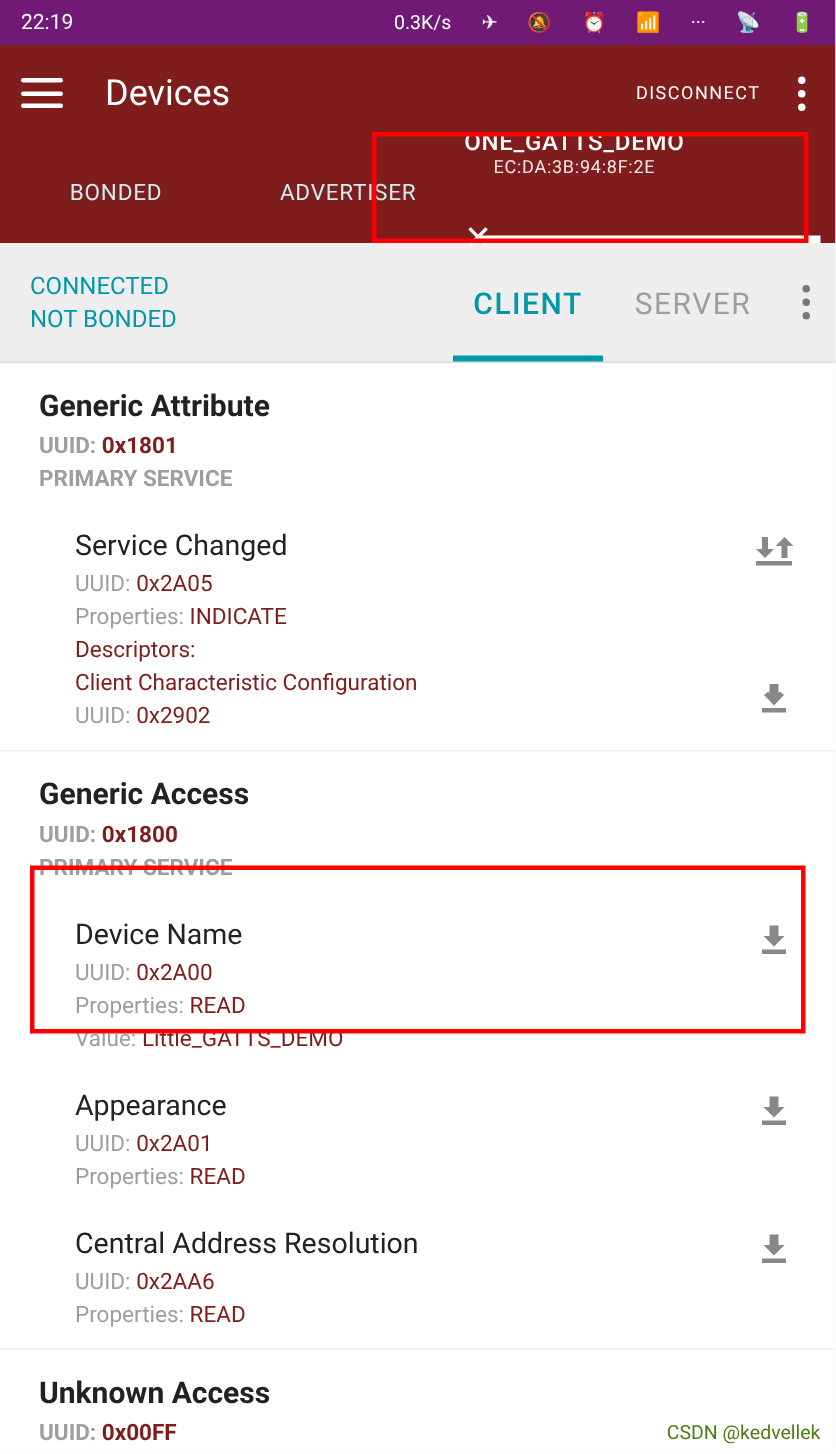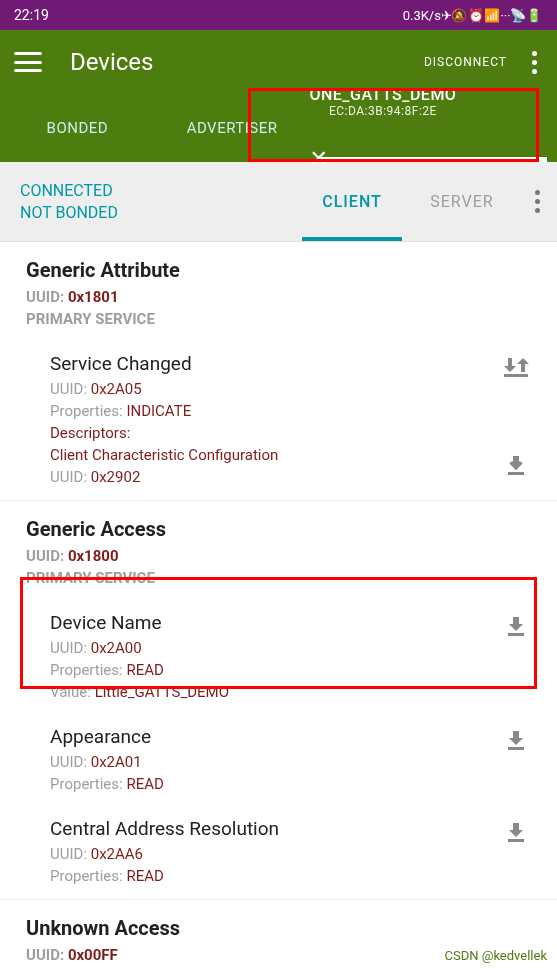--- a/index.html
+++ b/index.html
@@ -1,21 +1,21 @@
 <!DOCTYPE html>
 <html><head>
 <meta charset="utf-8">
 <style>
   * { box-sizing: border-box; margin: 0; padding: 0; font-family: -apple-system, "Segoe UI", Roboto, Arial, sans-serif; }
   body { width: 557px; height: 969px; background: #f5f5f5; overflow: hidden; position: relative; }
 
   .statusbar { height: 30px; background: #701a75; color: #fff; display: flex; align-items: center; justify-content: space-between; padding: 0 14px; font-size: 14px; }
-  .statusbar .right { display: flex; align-items: flex-end; gap: 0; font-size: 13px; }
-
-  .appbar { background: #4d7c0f; color: #fff; }
+  .statusbar .right { display: flex; align-items: flex-end; gap: 20px; font-size: 13px; }
+
+  .appbar { background: #7f1d1d; color: #fff; }
   .appbar-row1 { display: flex; align-items: center; height: 64px; padding: 0 14px; }
   .hamburger { width: 28px; height: 20px; display: flex; flex-direction: column; justify-content: space-between; margin-right: 28px; }
   .hamburger span { height: 3px; background: #fff; border-radius: 2px; }
   .title { font-size: 24px; font-weight: 400; flex: 1; }
   .disconnect { font-size: 12px; letter-spacing: 1px; margin-right: 18px; }
   .vdots { width: 18px; display:flex; flex-direction:column; align-items:center; gap:4px;}
   .vdots b{width:5px;height:5px;border-radius:50%;background:#fff;}
 
   .tabs { display: flex; height: 68px; align-items: stretch; }
   .tab { flex: 1; display: flex; flex-direction: column; justify-content: center; align-items: center; color: #cdeef0; font-size: 15px; letter-spacing: 0.5px; }
@@ -24,21 +24,21 @@
   .tab-dev .tcol{display:flex;flex-direction:column;align-items:center;}
   .tab-dev .tline1{font-size:16px; font-weight:500;}
   .tab-dev .tline2{font-size:12px; opacity:0.9; letter-spacing:0.5px;}
   .close-x { font-size:22px; font-weight:300;}
   .tab-indicator{position:absolute; bottom:0; left:10px; right:10px; height:5px; background:#fff;}
   .highlight-red-top{ position:absolute; border:3px solid red; top:88px; left:248px; width:291px; height:74px; z-index:5;}
 
   .subbar { background:#eeeeee; display:flex; align-items:center; height:80px; border-bottom:1px solid #ddd;}
   .connstat{ flex:1; padding-left:20px; color:#0098A6; font-size:16px; line-height:22px;}
   .subtabs{display:flex; align-items:stretch; height:100%;}
-  .subtab{width:110px; display:flex; align-items:center; justify-content:center; color:#9e9e9e; font-size:16px; letter-spacing:1px; position:relative;}
+  .subtab{width:110px; display:flex; align-items:center; justify-content:center; color:#9e9e9e; font-size:20px; letter-spacing:1px; position:relative;}
   .subtab.active{color:#0098A6; font-weight:500;}
   .subtab.active::after{content:""; position:absolute; bottom:0; left:5px; right:5px; height:4px; background:#0098A6;}
   .submenu{width:40px; display:flex; align-items:center; justify-content:center;}
   .submenu .vdots b{background:#777;}
 
   .content{ background:#fff; padding-bottom:10px;}
   .service{ padding:16px 20px 12px 26px;font-weight:bold;}
   .service-title{ font-size:20px; color:#222; margin-bottom:4px;}
   .meta{ font-size:15px; color:#9e9e9e; line-height:22px;}
   .meta .k{color:#9e9e9e;}

